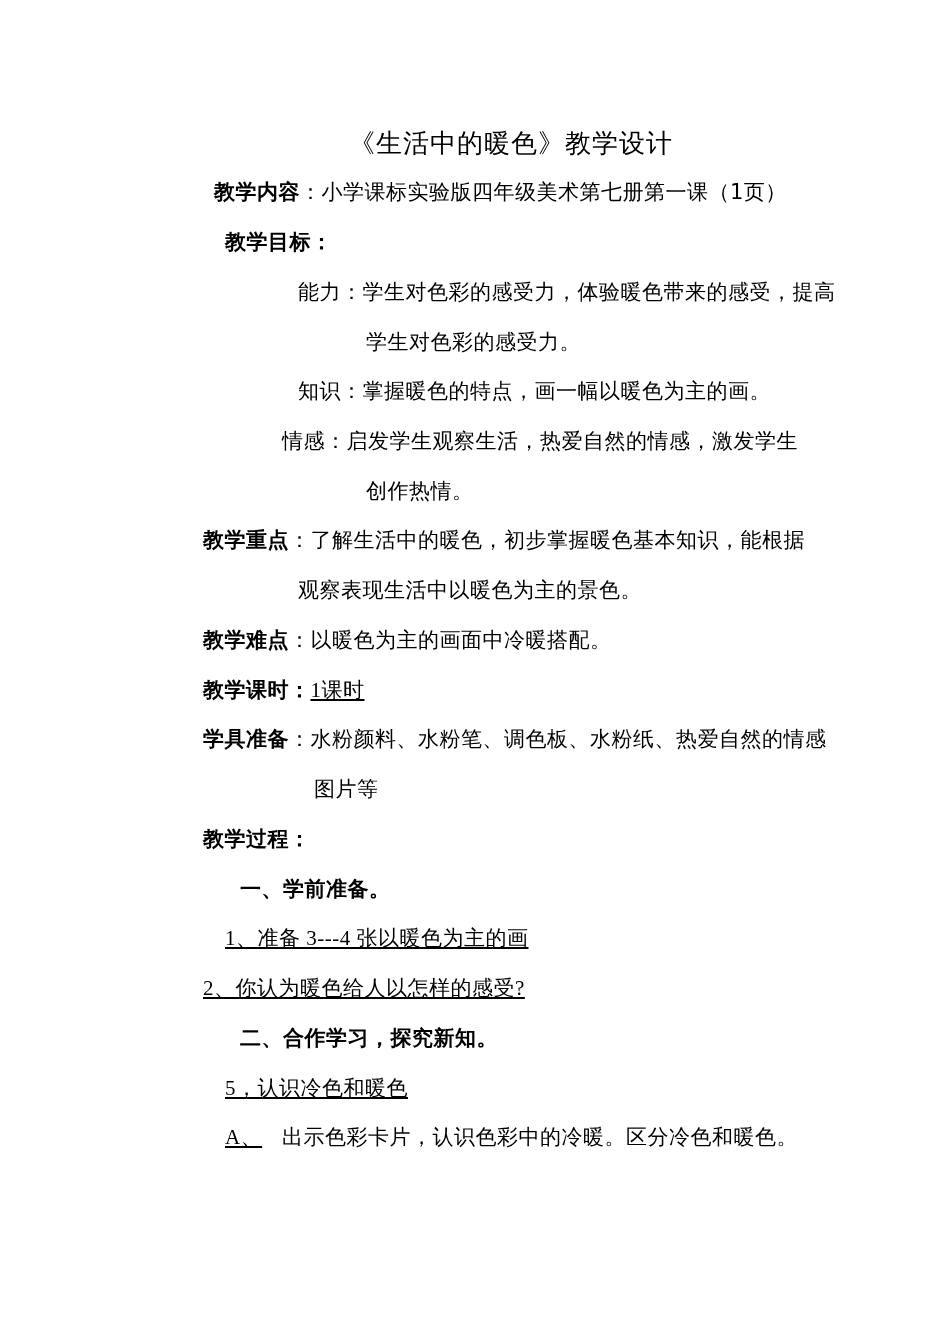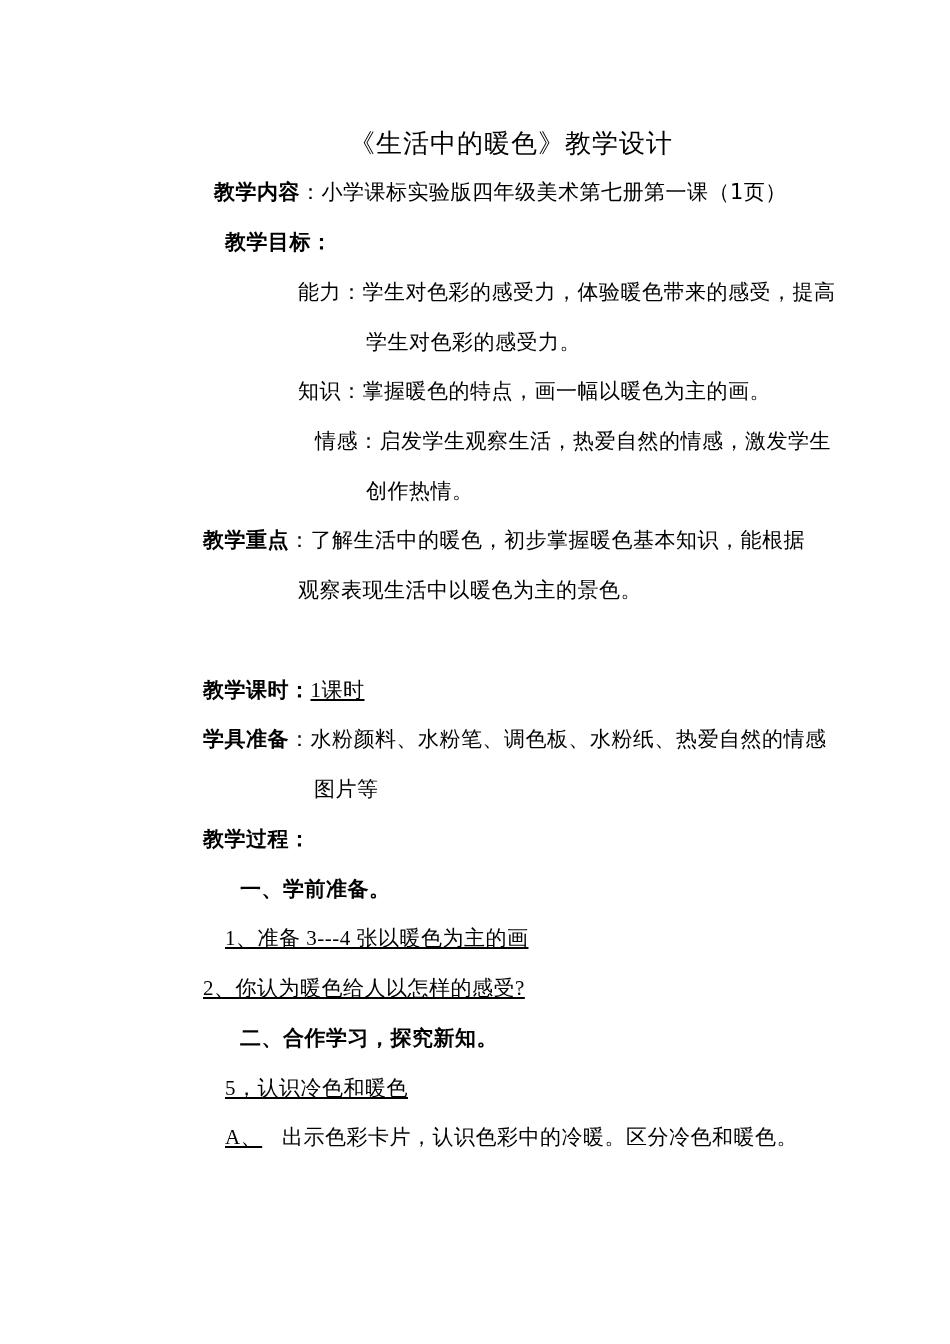--- a/index.html
+++ b/index.html
@@ -55,30 +55,33 @@
 
   <div class="line" style="left:262px; top:278px;">
     <span>能力：</span><span>学生对色彩的感受力，体验暖色带来的感受，提高</span>
   </div>
   <div class="line" style="left:330px; top:328px;">学生对色彩的感受力。</div>
 
   <div class="line" style="left:262px; top:377px;">
     <span>知识：</span><span>掌握暖色的特点，画一幅以暖色为主的画。</span>
   </div>
 
-  <div class="line" style="left:279px; top:427px;">
+  <div class="line" style="left:246px; top:427px;">
     <span>情感：</span><span>启发学生观察生活，热爱自然的情感，激发学生</span>
   </div>
   <div class="line" style="left:330px; top:477px;">创作热情。</div>
 
   <div class="line" style="left:167px; top:526px;">
     <span class="bold">教学重点</span><span>：</span><span>了解生活中的暖色，初步掌握暖色基本知识，能根据</span>
   </div>
   <div class="line" style="left:262px; top:576px;">观察表现生活中以暖色为主的景色。</div>
 
+  <div class="line" style="left:167px; top:626px;">
+    <span class="bold">教学难点</span><span>：</span><span>以暖色为主的画面中冷暖搭配。</span>
+  </div>
 
   <div class="line" style="left:167px; top:676px;">
     <span class="bold">教学课时：</span><span class="serif">1课时</span>
   </div>
 
   <div class="line" style="left:167px; top:725px;">
     <span class="bold">学具准备</span><span>：</span><span>水粉颜料、水粉笔、调色板、水粉纸、热爱自然的情感</span>
   </div>
   <div class="line" style="left:278px; top:775px;text-align:center;">图片等</div>
 

